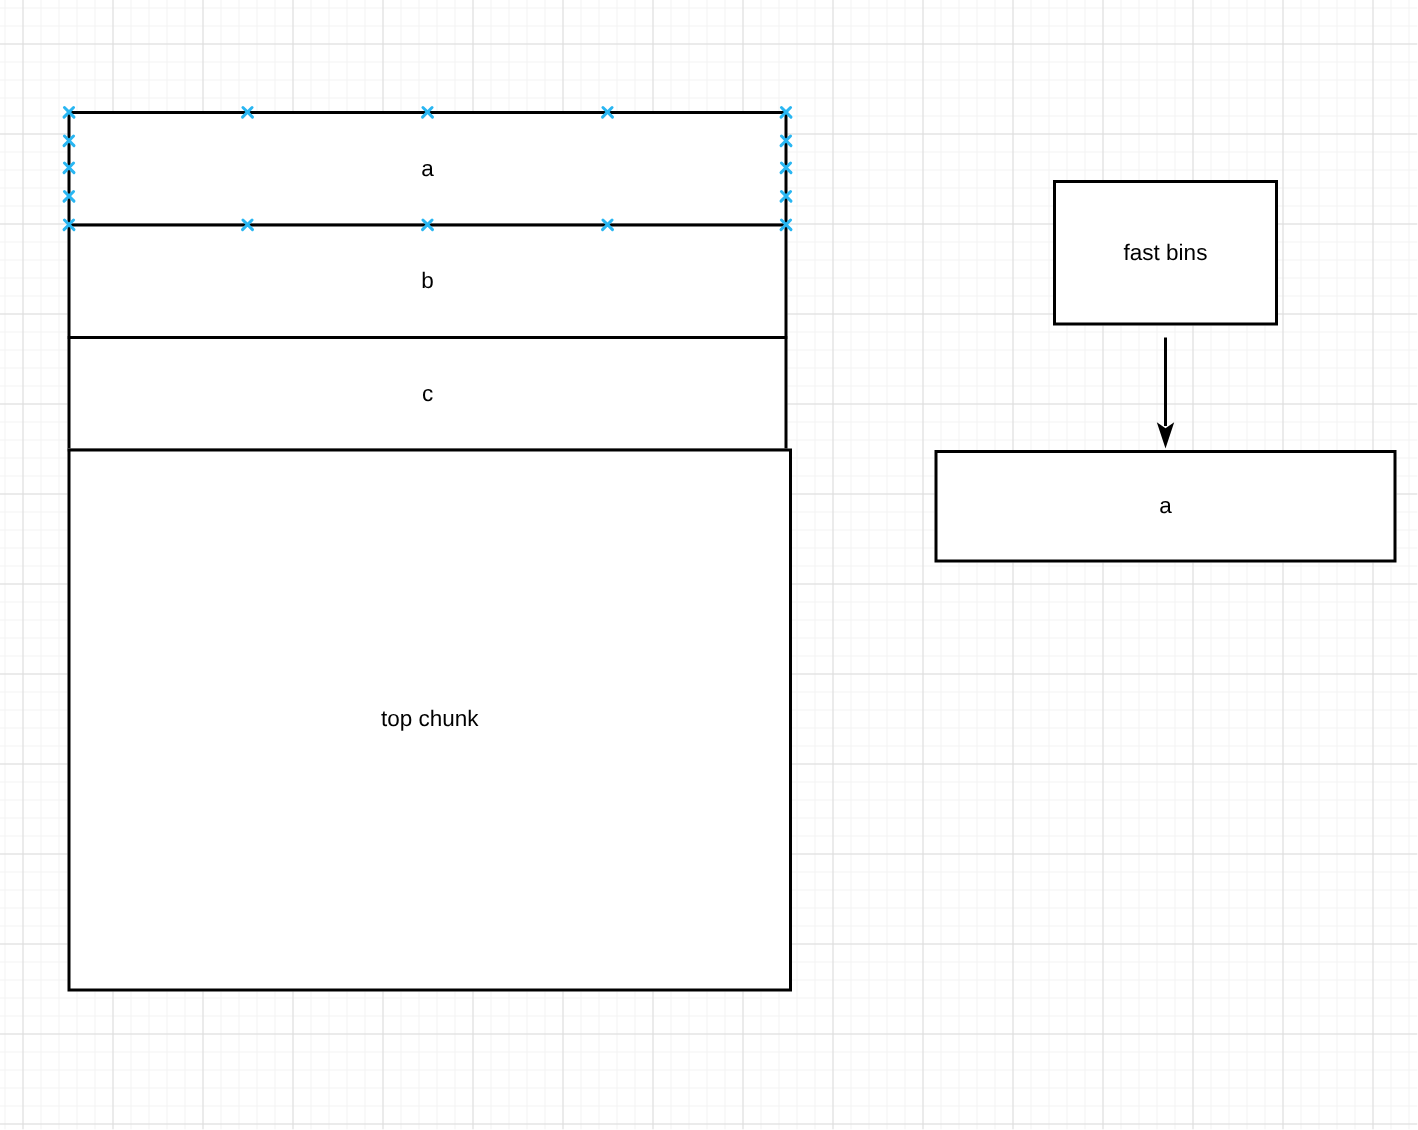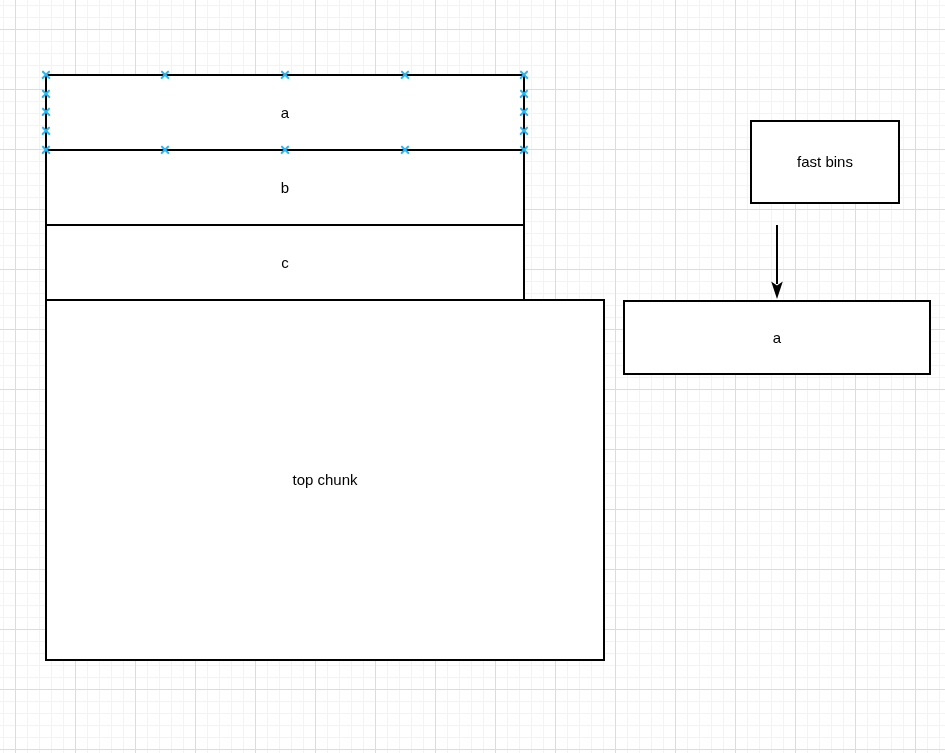--- a/index.html
+++ b/index.html
@@ -42,24 +42,24 @@
     font-size: 15px;
     color: var(--shape-text);
     white-space: nowrap;
     line-height: 1.2;
   }
 
   
   .chunk-a   { left: 45px;  top: 74px;  width: 480px; height: 77px;  }
   .chunk-b   { left: 45px;  top: 149px; width: 480px; height: 77px;  }
   .chunk-c   { left: 45px;  top: 224px; width: 480px; height: 77px;  }
-  .chunk-top { left: 45px;  top: 299px; width: 560px; height: 362px; }
+  .chunk-top { left: 45px;  top: 299px; width: 483px; height: 362px; }
 
   
-  .fastbins-box { left: 702px; top: 120px; width: 150px; height: 84px; margin-left: 48px; }
+  .fastbins-box { left: 702px; top: 120px; width: 150px; height: 97px; }
   .fastbin-a    { left: 623px; top: 300px; width: 308px; height: 75px;  }
 
   .connector {
     position: absolute;
     left: 769px;
     top: 225px;
     width: 16px;
     height: 75px;
     overflow: visible;
   }

